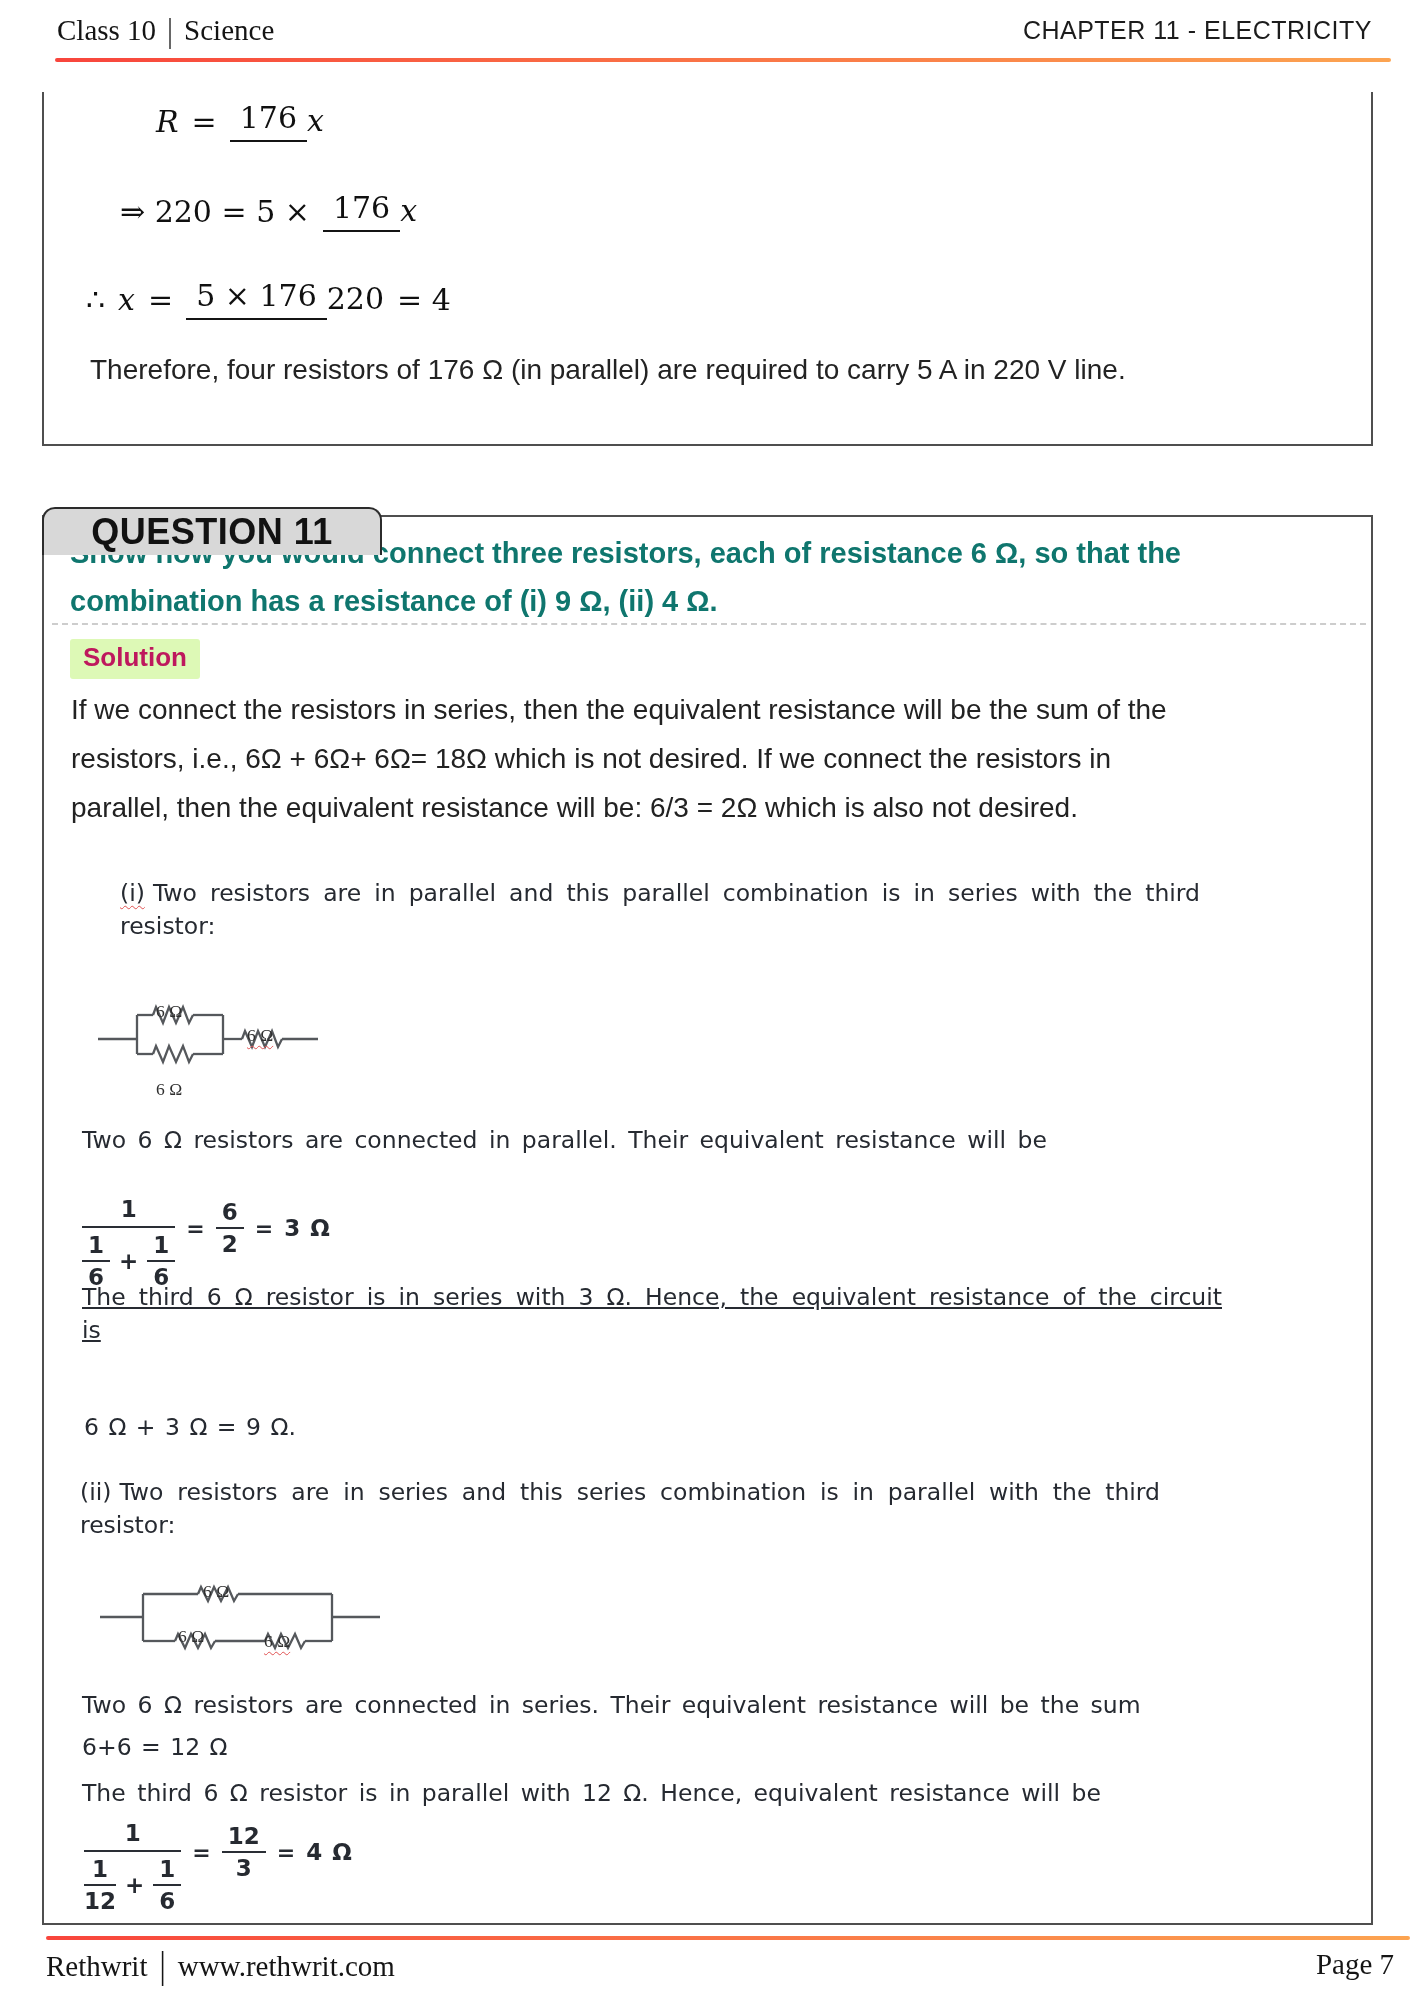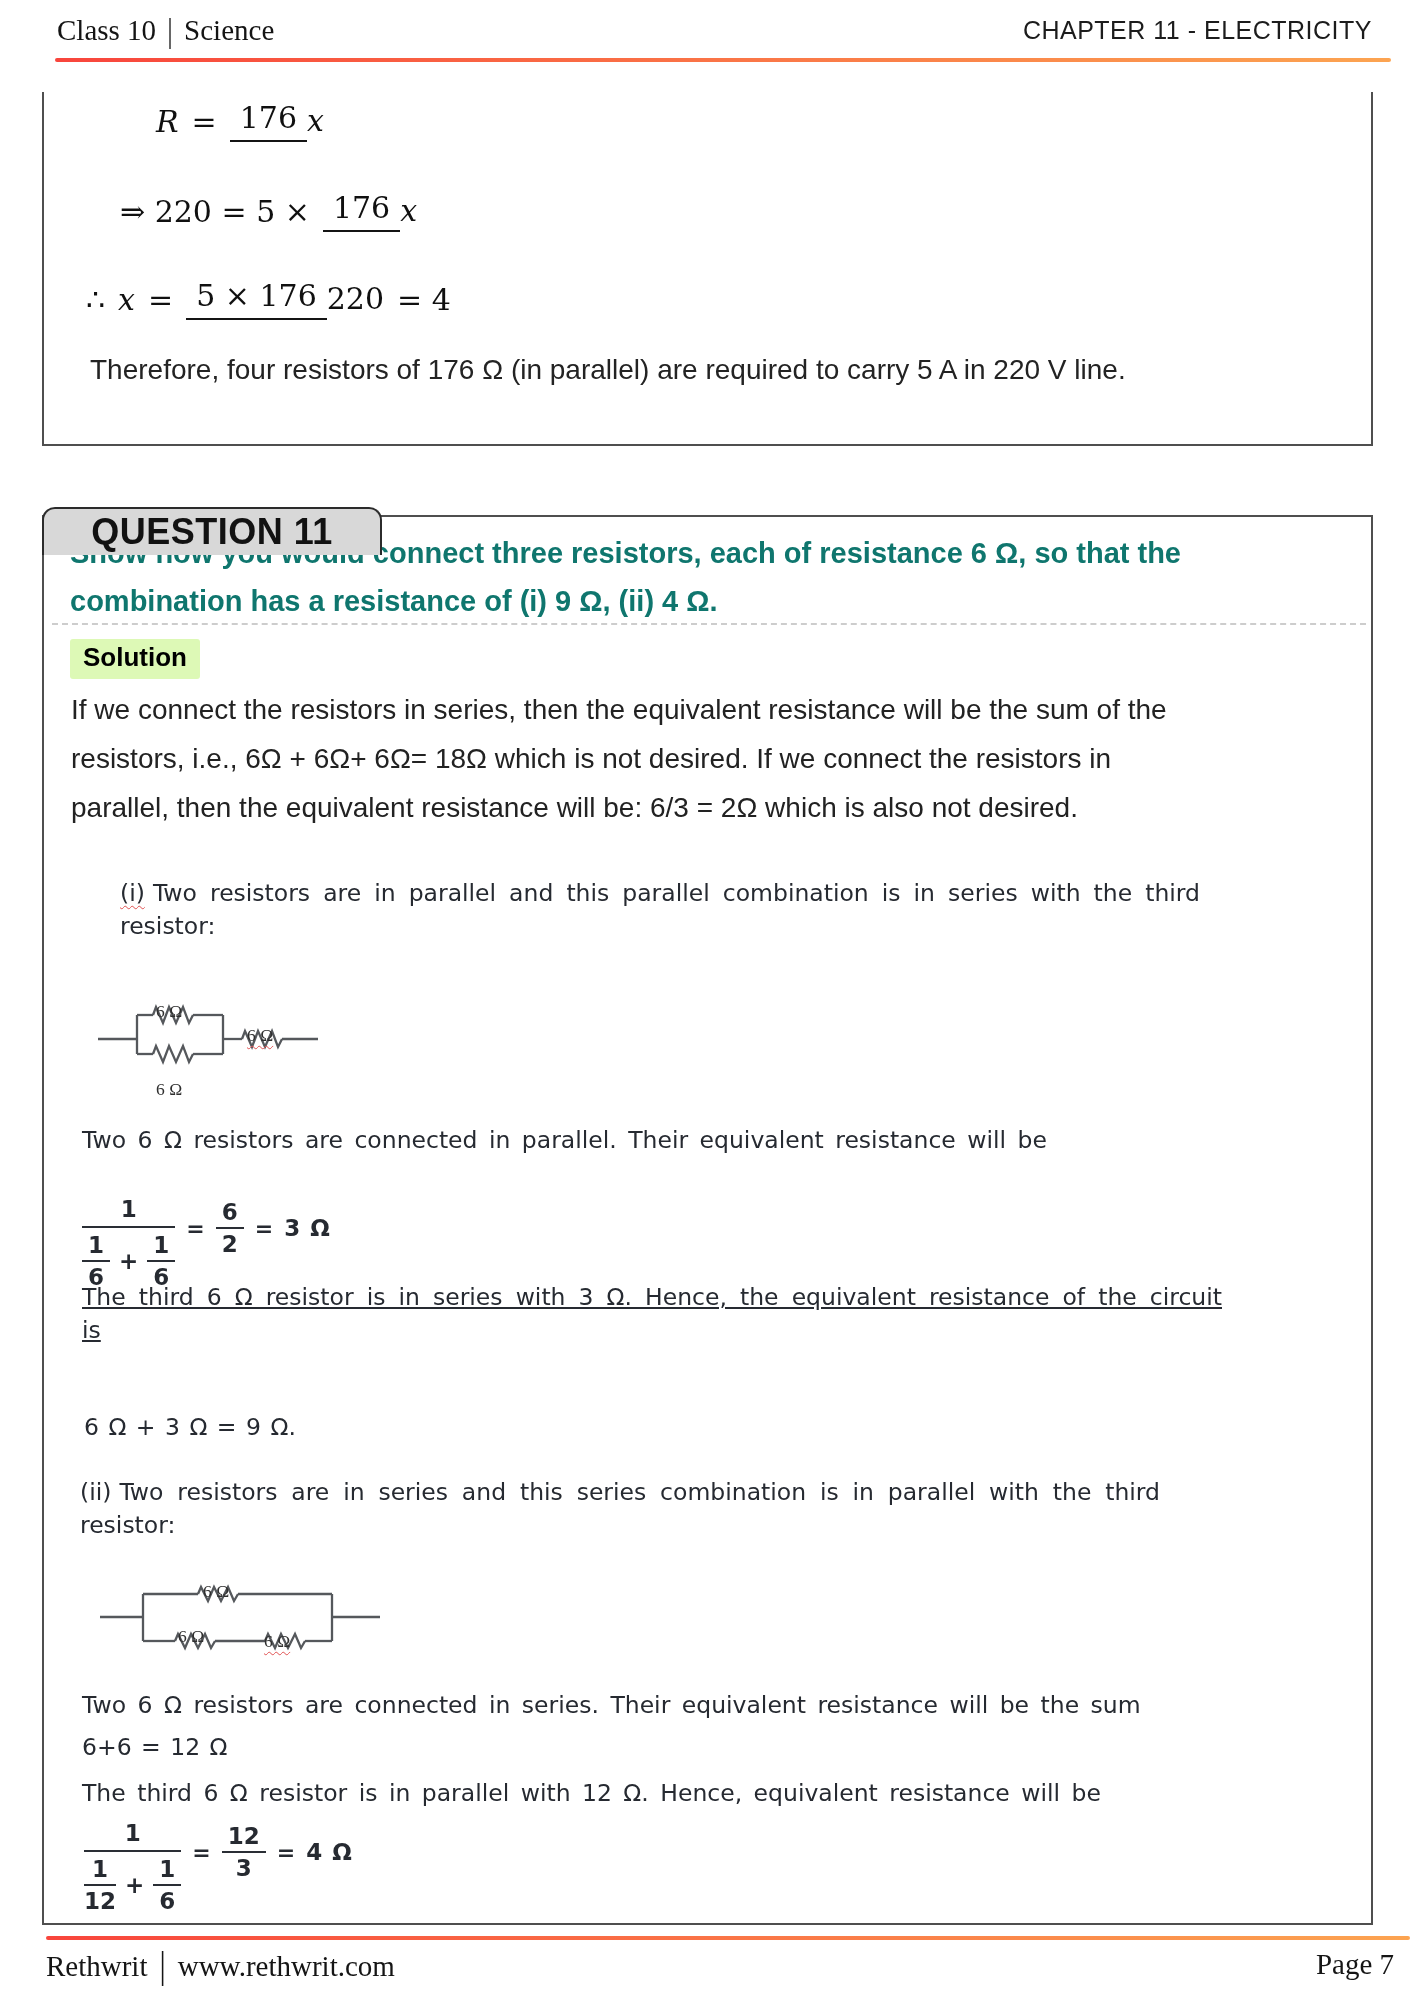--- a/index.html
+++ b/index.html
@@ -64,21 +64,21 @@
     position:absolute; left:26px; top:12px; width:1155px;
     font-size:29px; font-weight:700; line-height:48px; color:#0f766e;
   }
   .divider {
     position:absolute; left:8px; top:106px; width:1314px; height:0;
     border-top:2px dashed #cdcdcd;
   }
   .sol-badge {
     position:absolute; left:26px; top:122px;
     background:#ddf9b6; border-radius:3px; padding:3px 13px 6px;
-    font-size:26px; font-weight:700; color:#000000;
+    font-size:26px; font-weight:700; color:#be185d;
   }
   .intro {
     position:absolute; left:27px; top:168px; width:1120px;
     font-size:28px; line-height:49px; color:#222;
   }
 
   
   .snip {
     position:absolute; font-family:"DejaVu Sans", sans-serif;
     font-size:23.5px; line-height:33px; color:#262a31;

